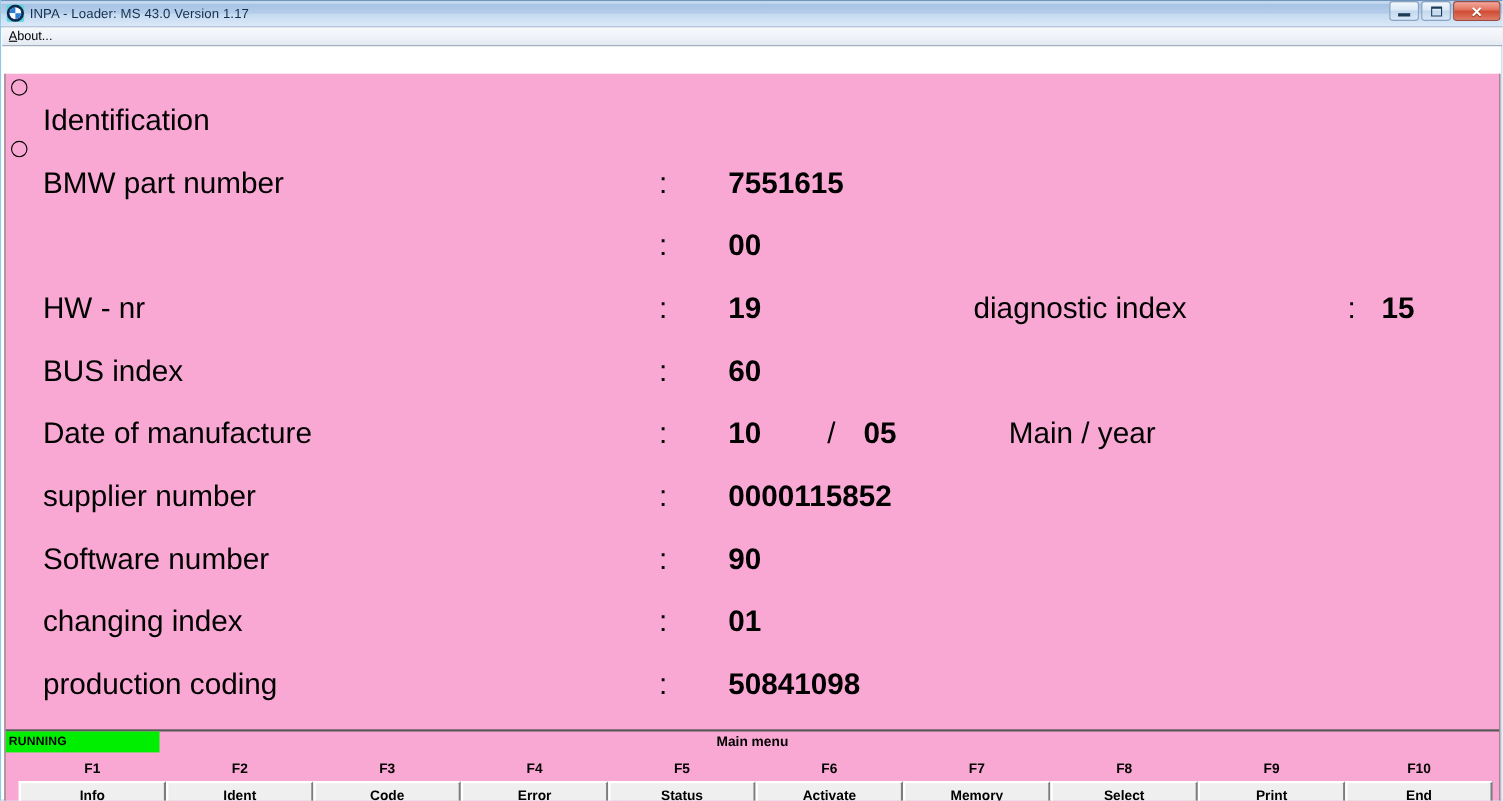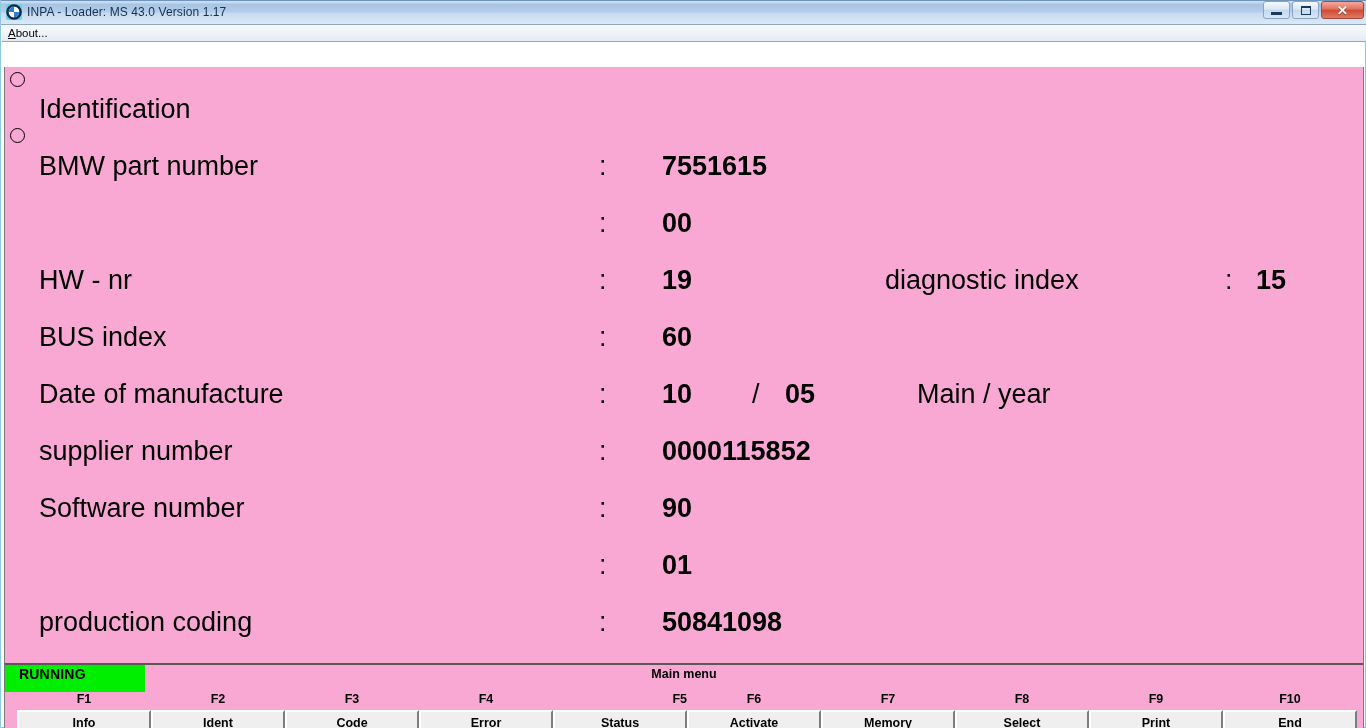--- a/index.html
+++ b/index.html
@@ -214,27 +214,27 @@
     width: 1358px;
     height: 2px;
     background: #595959;
   }
 
   .status-banner {
     position: absolute;
     left: 0;
     top: 598px;
     width: 140px;
-    height: 27px;
+    height: 19px;
     background: #00ee00;
-    font-size: 14px;
+    font-size: 11px;
     font-weight: bold;
     color: #000000;
     line-height: 19px;
-    padding-left: 14px;
+    padding-left: 3px;
     box-sizing: border-box;
     letter-spacing: 0.2px;
   }
 
   .main-menu-label {
     position: absolute;
     left: 0;
     top: 598px;
     width: 1358px;
     text-align: center;
@@ -379,20 +379,21 @@
           <div class="cell value">0000115852</div>
         </div>
 
         <div class="row" style="top:421px;">
           <div class="cell label">Software number</div>
           <div class="cell colon">:</div>
           <div class="cell value">90</div>
         </div>
 
         <div class="row" style="top:478px;">
+          <div class="cell label">changing index</div>
           <div class="cell colon">:</div>
           <div class="cell value">01</div>
         </div>
 
         <div class="row" style="top:535px;">
           <div class="cell label">production coding</div>
           <div class="cell colon">:</div>
           <div class="cell value">50841098</div>
         </div>
       </div>
@@ -400,21 +401,21 @@
       <div class="sep-line"></div>
 
       <div class="main-menu-label">Main menu</div>
       <div class="status-banner">RUNNING</div>
 
       <div class="fkey-row">
         <div class="fkey-label" style="left:12px;">F1</div>
         <div class="fkey-label" style="left:146px;">F2</div>
         <div class="fkey-label" style="left:280px;">F3</div>
         <div class="fkey-label" style="left:414px;">F4</div>
-        <div class="fkey-label" style="left:548px;text-align:right;">F5</div>
+        <div class="fkey-label" style="left:548px;">F5</div>
         <div class="fkey-label" style="left:682px;">F6</div>
         <div class="fkey-label" style="left:816px;">F7</div>
         <div class="fkey-label" style="left:950px;text-align:center;">F8</div>
         <div class="fkey-label" style="left:1084px;">F9</div>
         <div class="fkey-label" style="left:1218px;">F10</div>
       </div>
 
       <div class="btn-row">
         <button class="fbtn" style="left:12px;">Info</button>
         <button class="fbtn" style="left:146px;">Ident</button>

